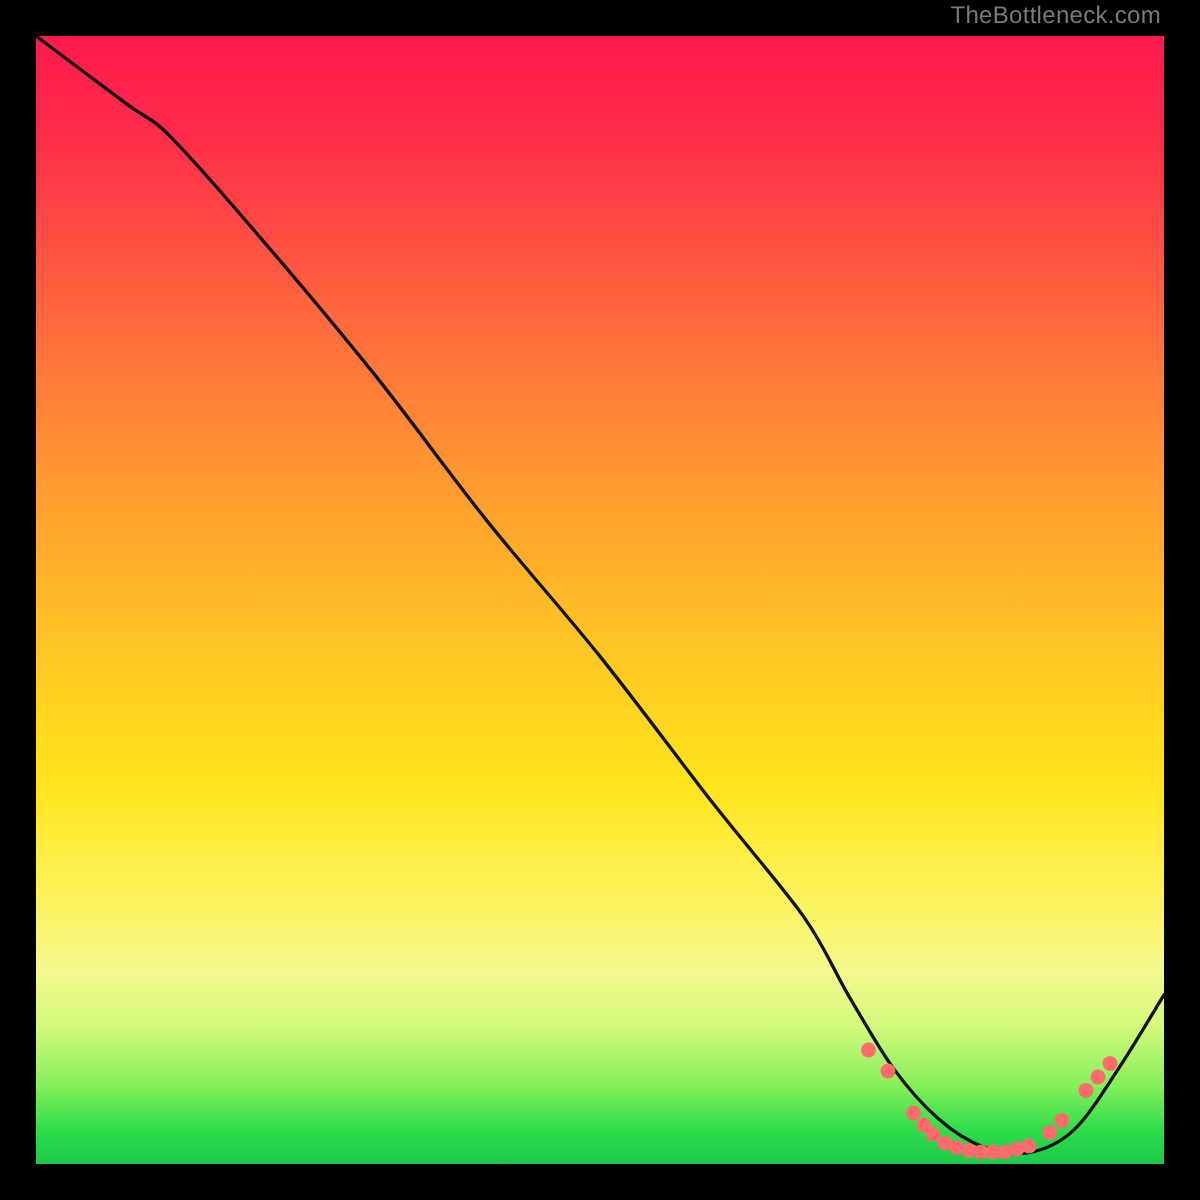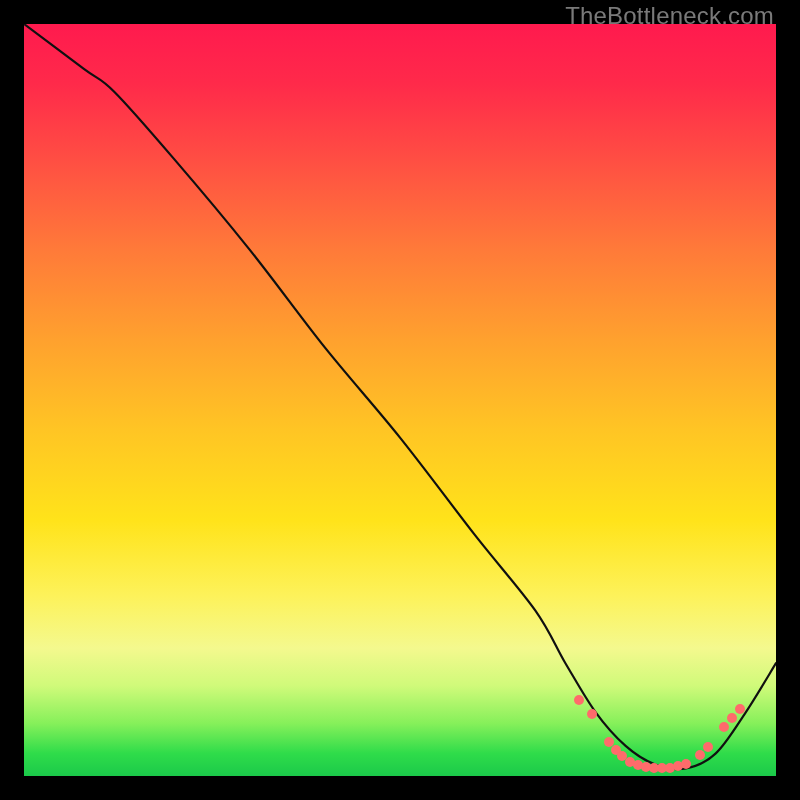--- a/index.html
+++ b/index.html
@@ -54,21 +54,21 @@
     left: 0;
     top: 0;
     width: 100%;
     height: 100%;
   }
   .attribution {
     position: absolute;
     top: 2px;
     right: 26px;
     color: #7a7a7a;
-    font-size: 24px;
+    font-size: 16px;
     font-weight: 500;
     letter-spacing: 0.2px;
     user-select: none;
   }
 </style>
 </head>
 <body>
 
 <div class="frame">
   <div class="attribution">TheBottleneck.com</div>

